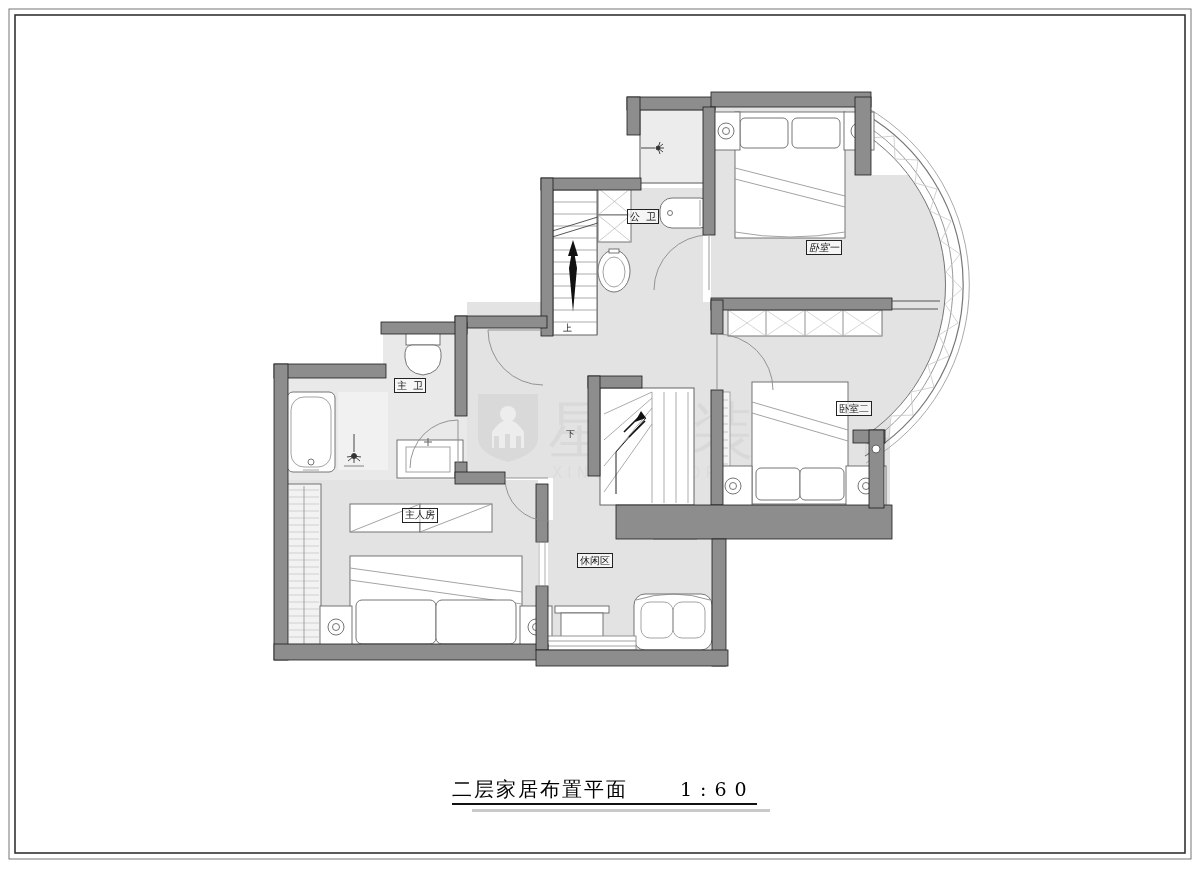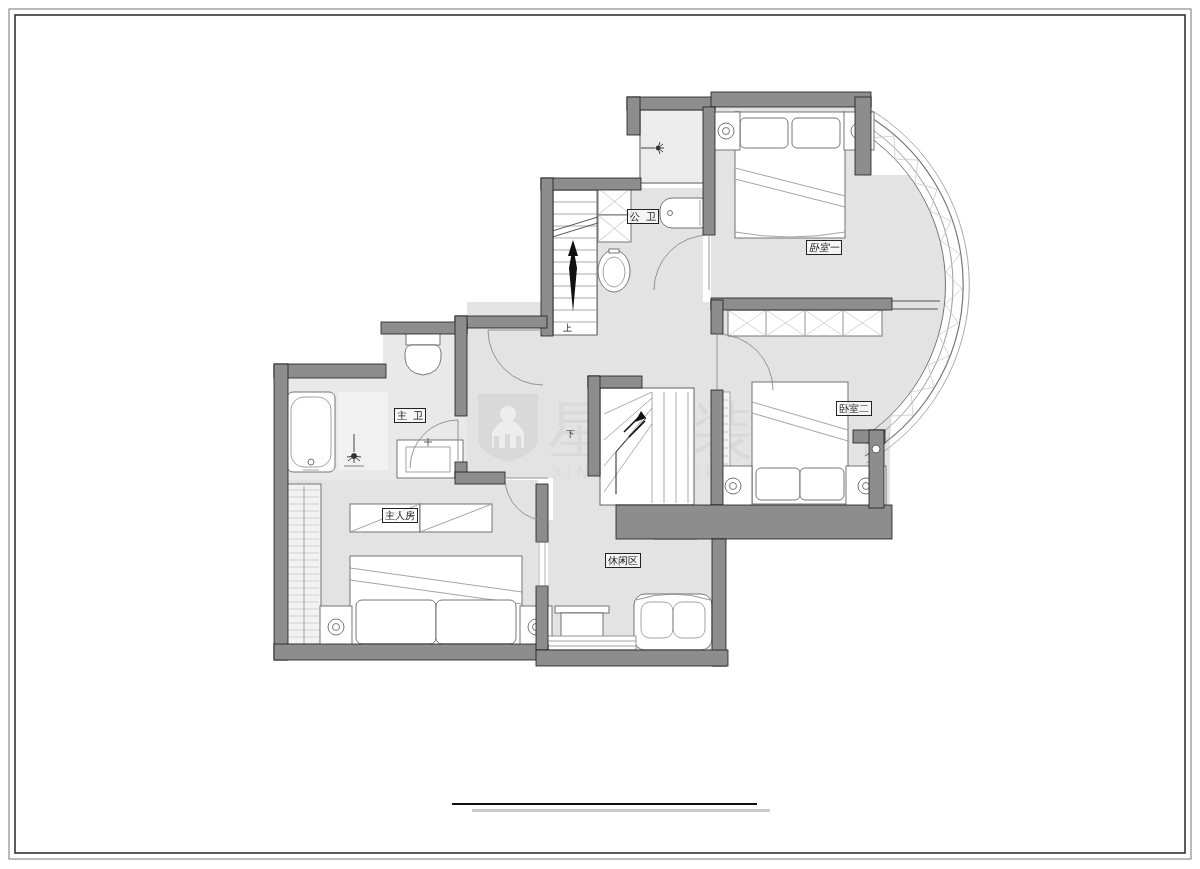--- a/index.html
+++ b/index.html
@@ -279,23 +279,26 @@
     <g>
           <line x1="458" y1="420" x2="458" y2="468"></line>
           <path d="M458,420 A48,48 0 0 0 410,468"></path>
         </g>
   </g>
 </svg>
 
 <div class="rlabel" style="left:806px;top:240px;font-style:italic;">卧室一</div>
 <div class="rlabel" style="left:836px;top:366px;margin-top:35px;">卧室二</div>
 <div class="rlabel" style="left:627px;top:209px;">公  卫</div>
-<div class="rlabel" style="left:394px;top:408px;">主  卫</div>
-<div class="rlabel" style="left:382px;top:508px;">主人房</div>
-<div class="rlabel" style="left:577px;top:553px;margin-left:28px;">休闲区</div>
+<div class="rlabel" style="left:394px;top:378px;">主  卫</div>
+<div class="rlabel" style="left:402px;top:508px;font-family:Liberation Mono, monospace;">主人房</div>
+<div class="rlabel" style="left:577px;top:553px;">休闲区</div>
 
 <div class="stair-txt" style="left:563px;top:322px;">上</div>
 <div class="stair-txt" style="left:566px;top:428px;">下</div>
 
+<div id="title-row">
+  <span id="plan-title">二层家居布置平面</span><span id="plan-scale">1:60</span>
+</div>
 <div id="title-underline"></div>
 <div id="title-underline2"></div>
 
 </div>
 
 </body></html>

